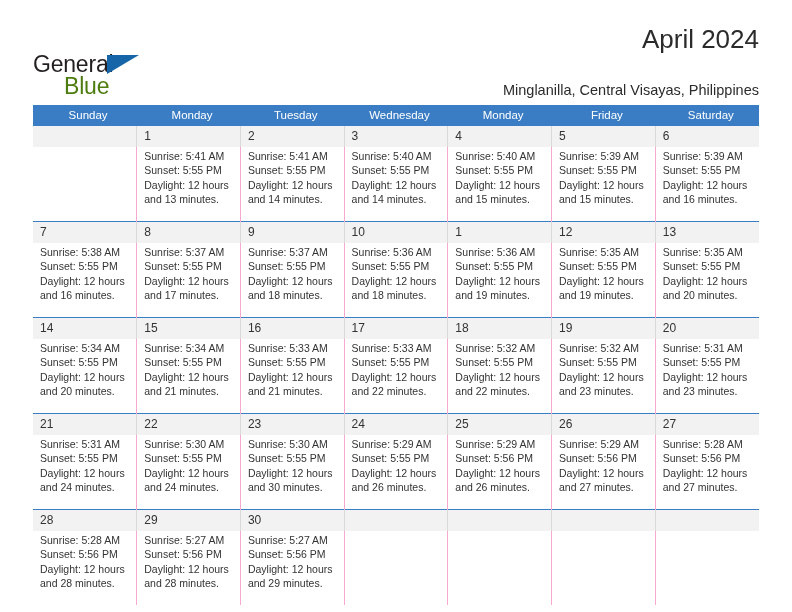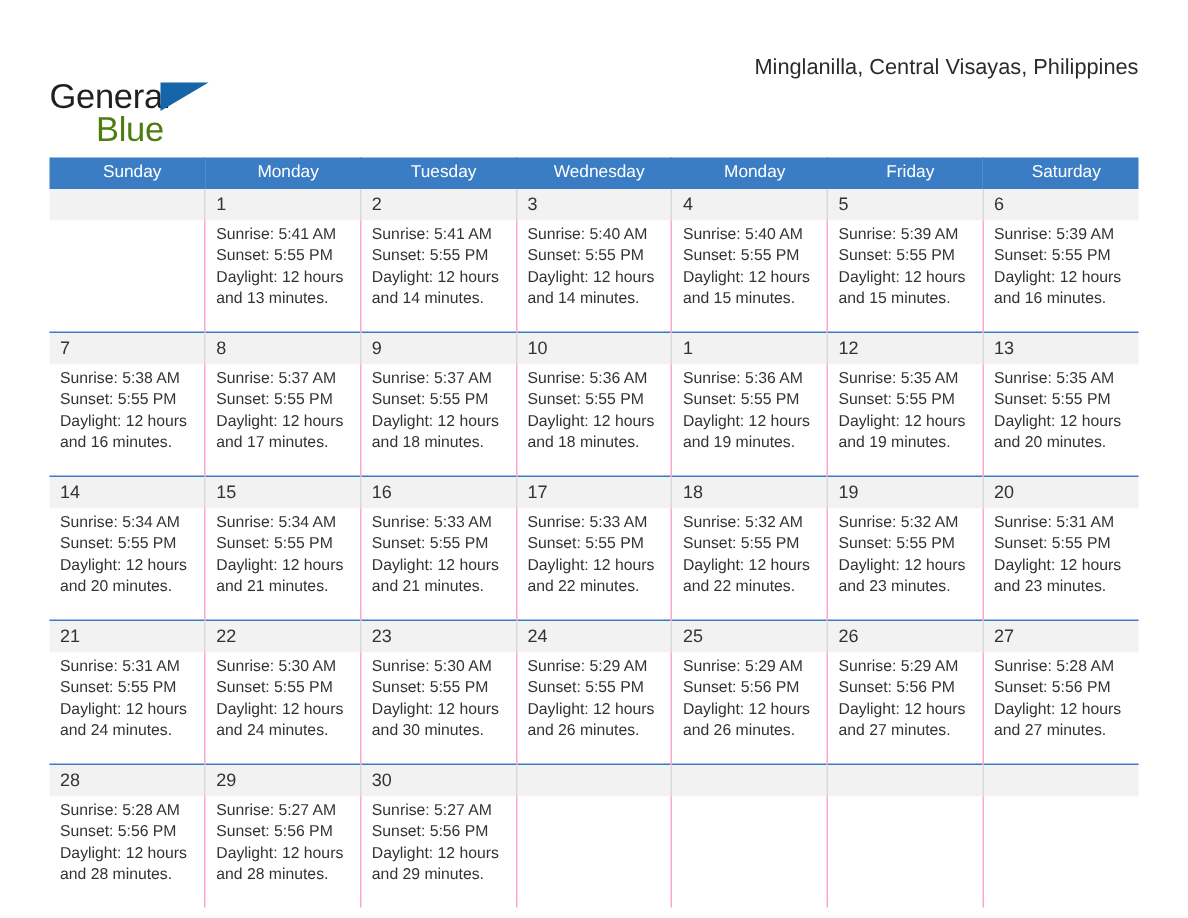--- a/index.html
+++ b/index.html
@@ -78,21 +78,21 @@
   }
   .cal-title {
     font-size: 26px;
     color: #2b2b2b;
     line-height: 1.1;
     white-space: nowrap;
   }
   .cal-subtitle {
     font-size: 14.5px;
     color: #2b2b2b;
-    margin-top: 12px;
+    margin-top: 28px;
     white-space: nowrap;
   }
 
   
   .calendar {
     position: absolute;
     left: 33px;
     top: 105px;
     width: 726px;
     border-collapse: collapse;
@@ -148,20 +148,21 @@
 
   <div class="header">
 
     <div class="logo">
       <span class="logo-general">General</span>
       <span class="logo-triangle"></span>
       <span class="logo-blue">Blue</span>
     </div>
 
     <div class="title-block">
+      <div class="cal-title">April 2024</div>
       <div class="cal-subtitle">Minglanilla, Central Visayas, Philippines</div>
     </div>
 
   </div>
 
   <table class="calendar">
     <colgroup>
       <col>
         <col>
         <col>

